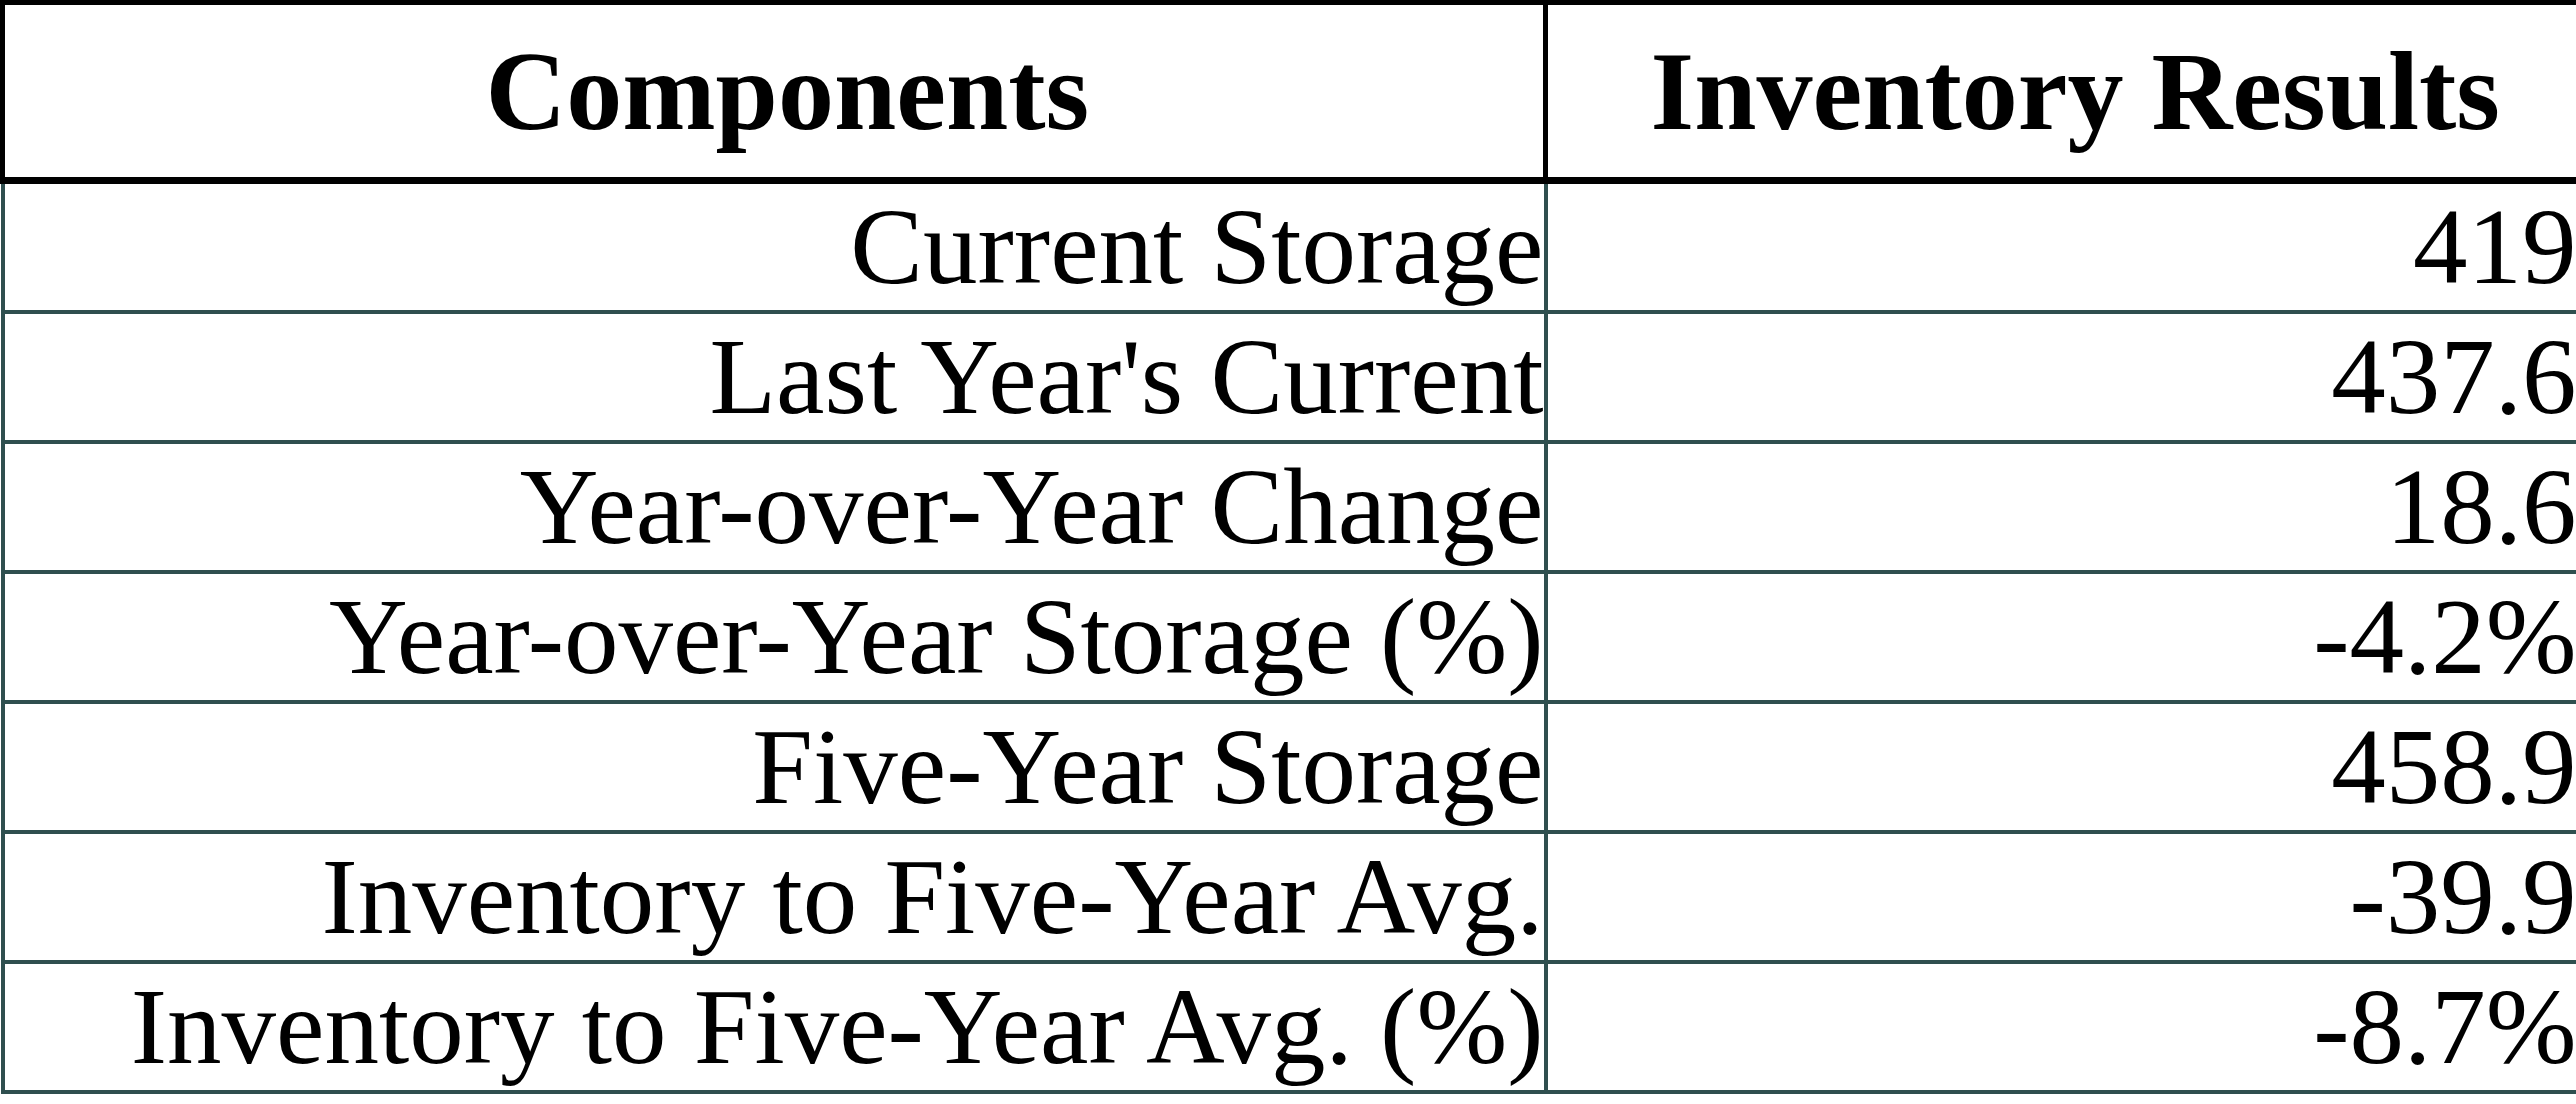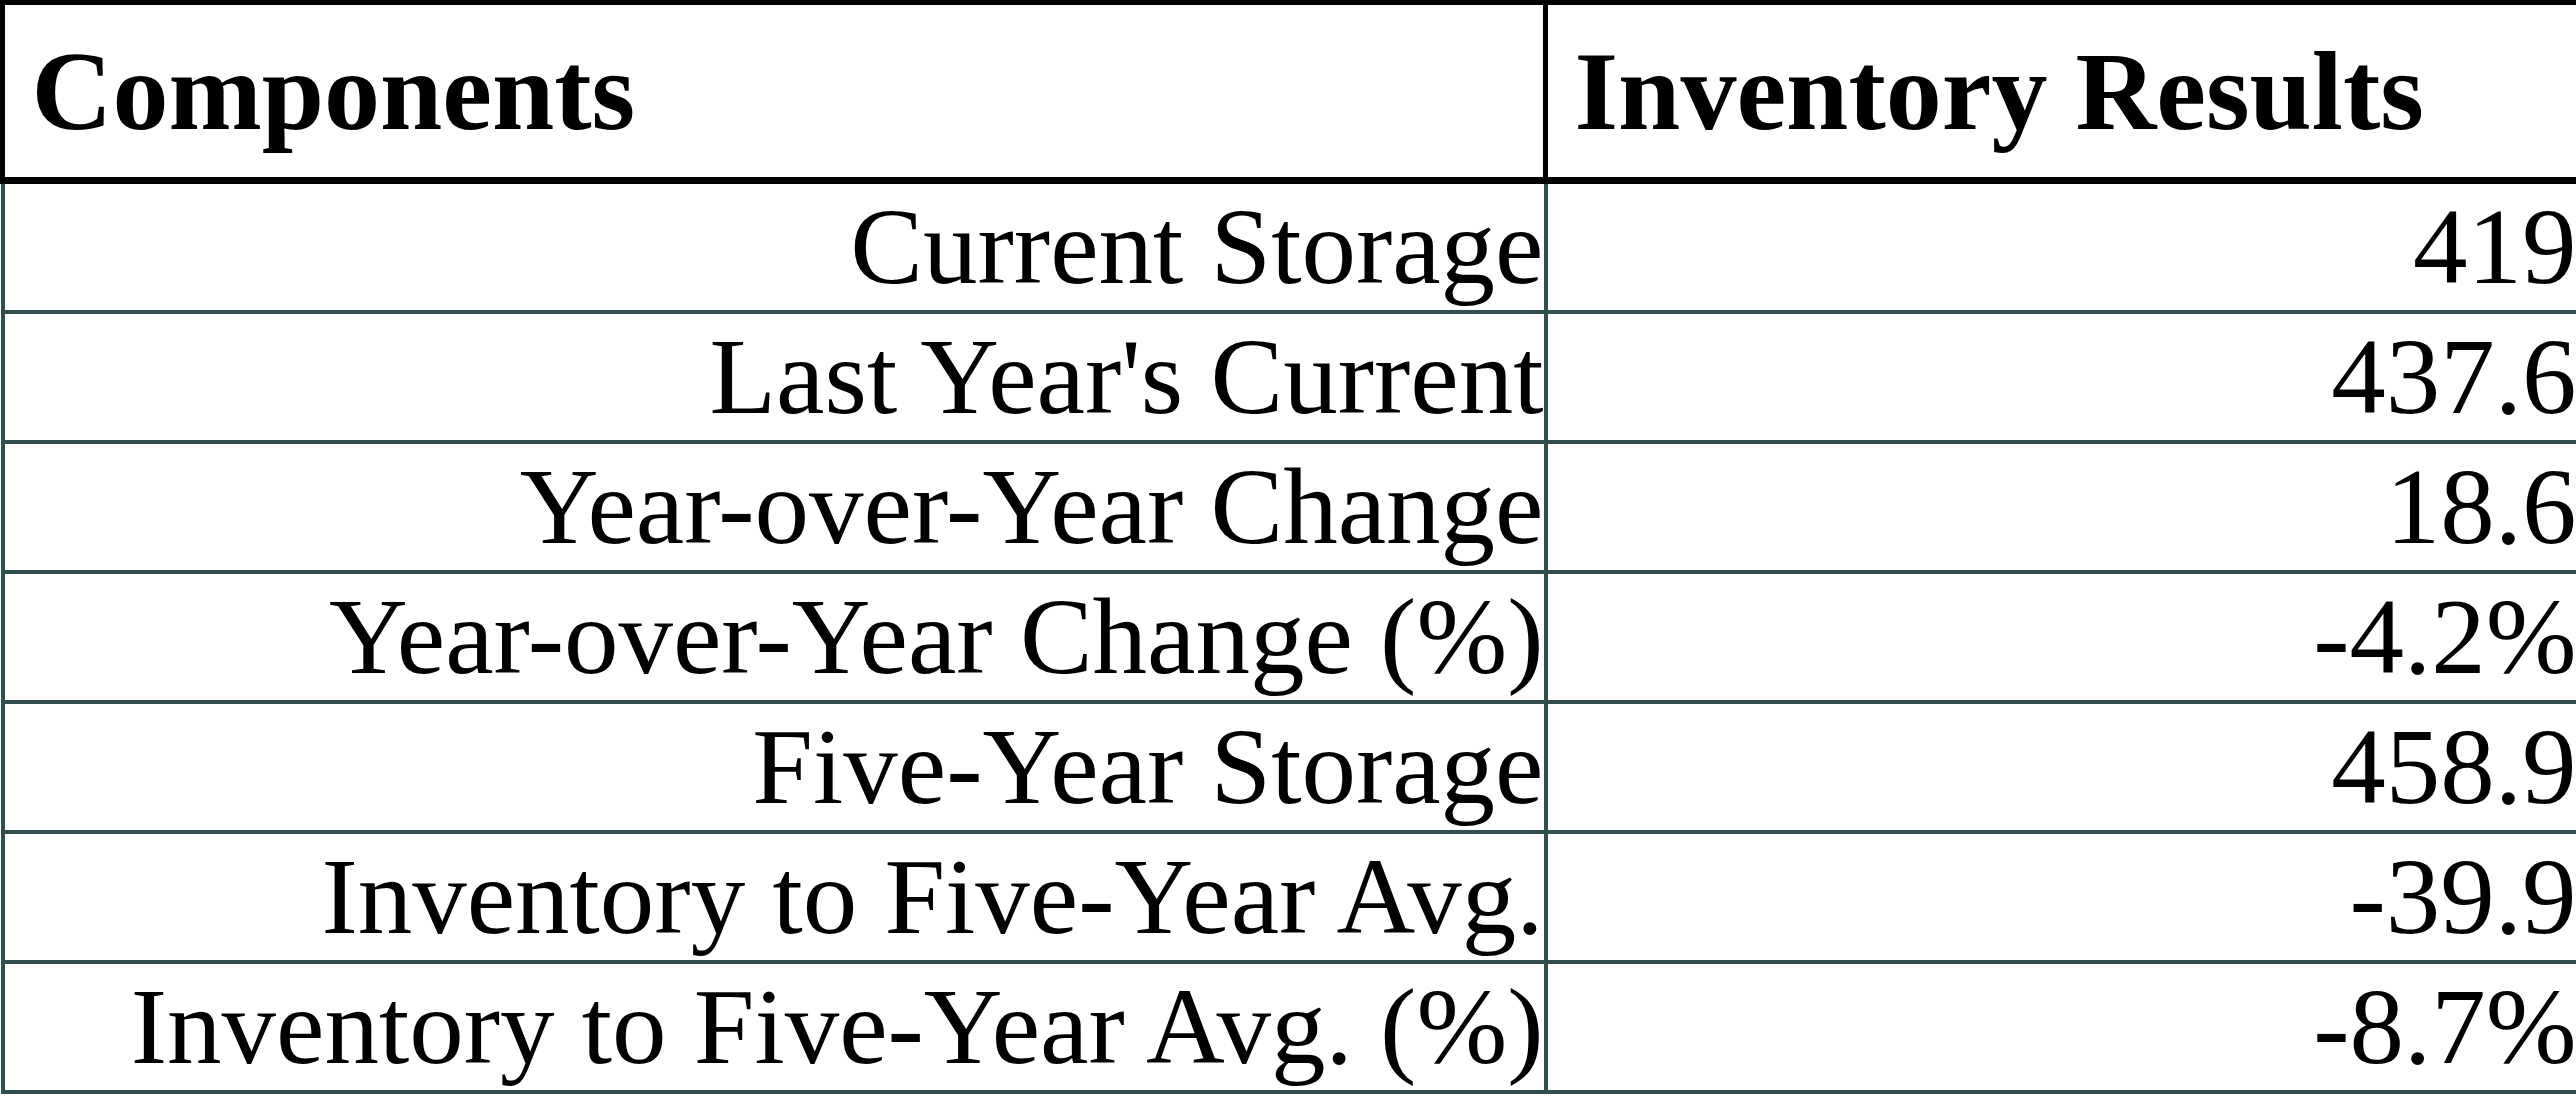--- a/index.html
+++ b/index.html
@@ -26,21 +26,21 @@
     background: var(--bg);
   }
   col.c-components { width: 1543px; }
   col.c-results    { width: 1033px; }
   thead tr { height: 178px; }
   thead th {
     border: 5.9px solid var(--border-dark);
     border-bottom-width: 7.4px;
     font-size: 112px;
     font-weight: bold;
-    text-align: left;
+    text-align: center;
     vertical-align: middle;
     padding: 0 0 0 26.5px;
     white-space: nowrap;
     overflow: hidden;
   }
   tbody td {
     border: 4.4px solid var(--border-grid);
     font-size: 109px;
     font-weight: normal;
     text-align: right;
@@ -71,21 +71,21 @@
     </tr>
     <tr>
       <td>Last Year's Current</td>
       <td>437.6</td>
     </tr>
     <tr>
       <td>Year-over-Year Change</td>
       <td>18.6</td>
     </tr>
     <tr>
-      <td>Year-over-Year Change (%)</td>
+      <td>Year-over-Year Storage (%)</td>
       <td>-4.2%</td>
     </tr>
     <tr>
       <td>Five-Year Storage</td>
       <td>458.9</td>
     </tr>
     <tr>
       <td>Inventory to Five-Year Avg.</td>
       <td>-39.9</td>
     </tr>

